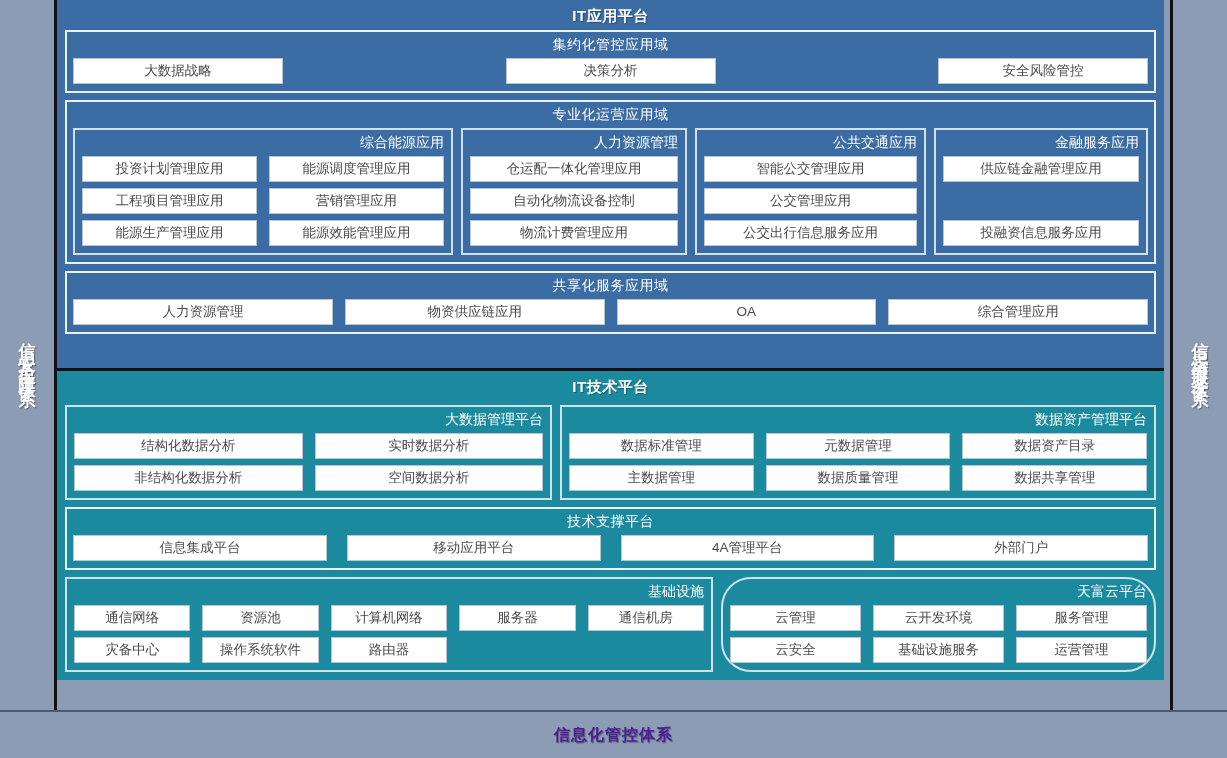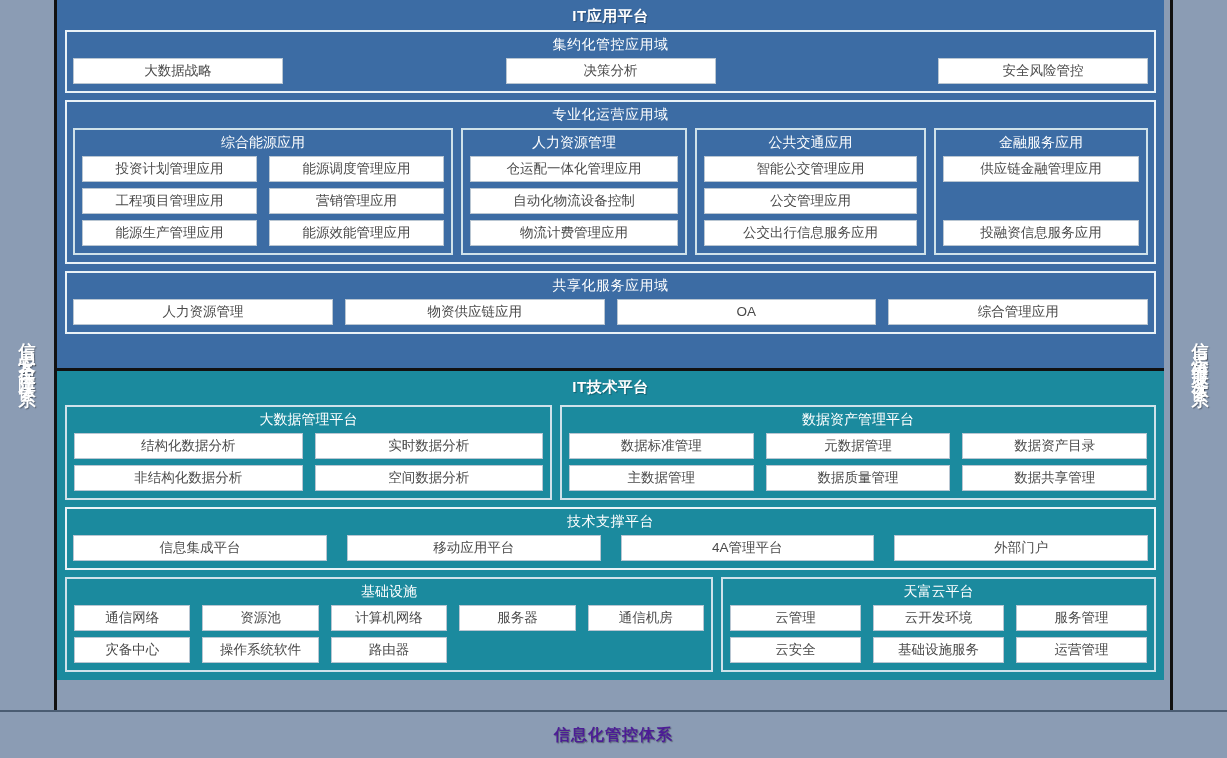--- a/index.html
+++ b/index.html
@@ -68,21 +68,21 @@
   .domain-row{display:flex;gap:0;}
 
   
   .group{
     box-sizing:border-box;
     border:2px solid #cfe2ea;
     padding:2px 7px 7px 7px;
     display:flex;flex-direction:column;
   }
   .group-title{
-    text-align:center;font-size:14px;color:#ffffff;
+    text-align:right;font-size:14px;color:#ffffff;
     padding:2px 0 4px 0;
   }
   .group-grid{display:grid;gap:6px 12px;}
 
   
   .chip{
     box-sizing:border-box;
     background:#ffffff;
     border:1px solid #b9c6d2;
     color:#4a4a4a;
@@ -116,21 +116,21 @@
   .tech-bd{flex:0 0 487px;}
   .tech-da{flex:1 1 auto;}
   .tech-bd .group-grid{grid-template-columns:1fr 1fr;}
   .tech-da .group-grid{grid-template-columns:1fr 1fr 1fr;}
 
   .support-row{display:flex;justify-content:space-between;gap:20px;}
   .support-row .chip{flex:1 1 0;}
 
   .infra-row{display:flex;gap:8px;}
   .infra-base{flex:0 0 648px;}
-  .infra-cloud{flex:1 1 auto;}
+  .infra-cloud{flex:1 1 auto;border-radius:30px;}
   .infra-base .group-grid{grid-template-columns:repeat(5,1fr);border-radius:28px;}
   .infra-cloud .group-grid{grid-template-columns:repeat(3,1fr);}
 </style>
 </head>
 <body>
 
 <div class="page">
 
   <div class="rail rail-left">
     <span class="rail-text">信息安全保障体系</span>

